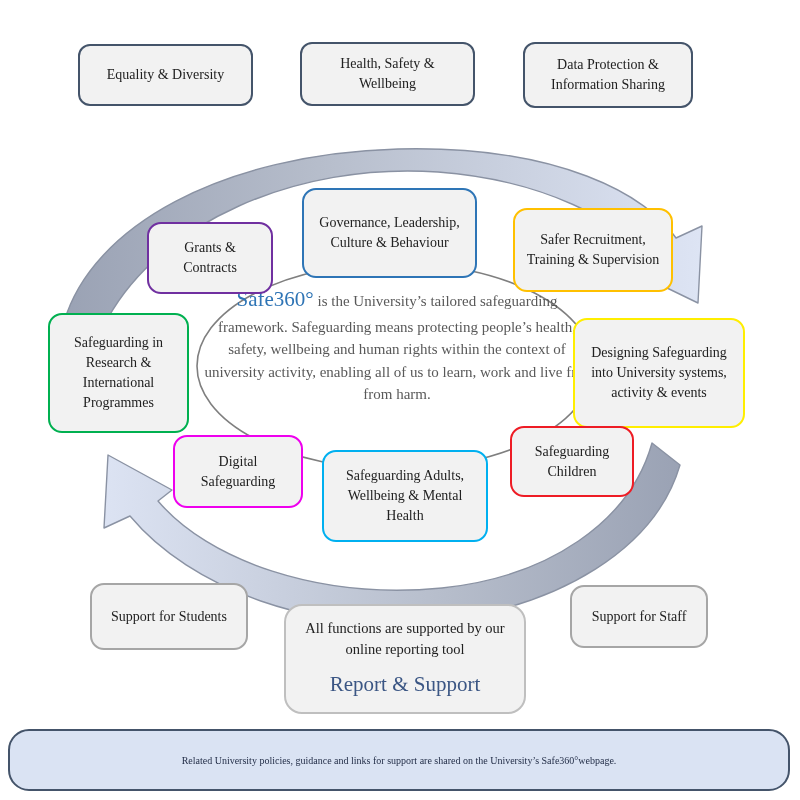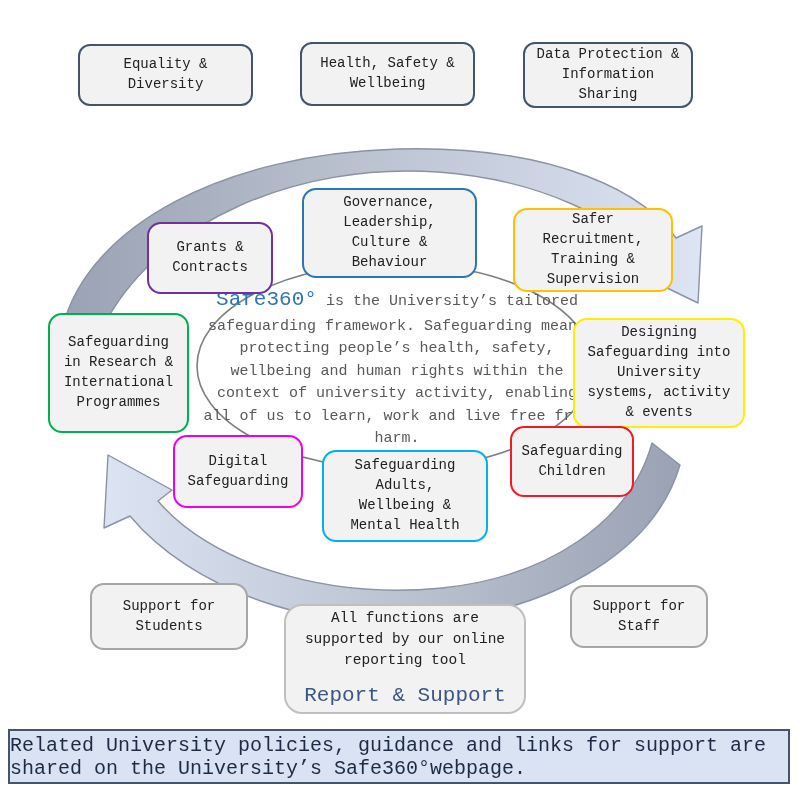--- a/index.html
+++ b/index.html
@@ -1,31 +1,31 @@
 <!DOCTYPE html>
 <html><head>
 <meta charset="utf-8">
 <style>
   html,body{margin:0;padding:0;background:#fff;}
   #stage{position:relative;width:800px;height:800px;background:#fff;overflow:hidden;
-         font-family:Liberation Mono, monospace;}
+         font-family:Liberation Serif, serif;}
   #arrows-svg{position:absolute;left:0;top:0;z-index:0;}
   .bx{position:absolute;box-sizing:border-box;background:#f2f2f2;border:2.5px solid #888;
       border-radius:14px;display:flex;align-items:center;justify-content:center;
       text-align:center;font-size:14px;line-height:1.42;color:#212121;z-index:2;padding:4px 10px;}
   .toprow{border-radius:12px;border-width:2px;}
   .center-text{position:absolute;left:203px;top:284px;width:388px;z-index:1;
       text-align:center;font-size:15px;line-height:1.5;color:#595959;}
   .brand{font-size:21px;}
   .report-inner{display:flex;flex-direction:column;gap:10px;align-items:center;}
   .report-line{font-size:14.5px;line-height:1.45;color:#212121;}
   .report-cta{font-size:21px;}
-  #banner{position:absolute;left:8px;top:729px;width:782px;height:55px;box-sizing:border-box;
-      border:2px solid #44546a;border-radius:0;background:#dae3f3;display:flex;
-      align-items:center;justify-content:center;font-size:20px;color:#1f2a44;z-index:2;}
+  #banner{position:absolute;left:8px;top:729px;width:782px;height:62px;box-sizing:border-box;
+      border:2px solid #44546a;border-radius:21px;background:#dae3f3;display:flex;
+      align-items:center;justify-content:center;font-size:10px;color:#1f2a44;z-index:2;}
 </style>
 </head>
 <body>
 
 <div id="stage">
 
   <svg id="arrows-svg" width="800" height="800" viewBox="0 0 800 800">
     <defs>
       <linearGradient id="topGrad" gradientUnits="userSpaceOnUse" x1="64" y1="0" x2="700" y2="0">
         <stop offset="0" stop-color="#9aa2b4"></stop>

